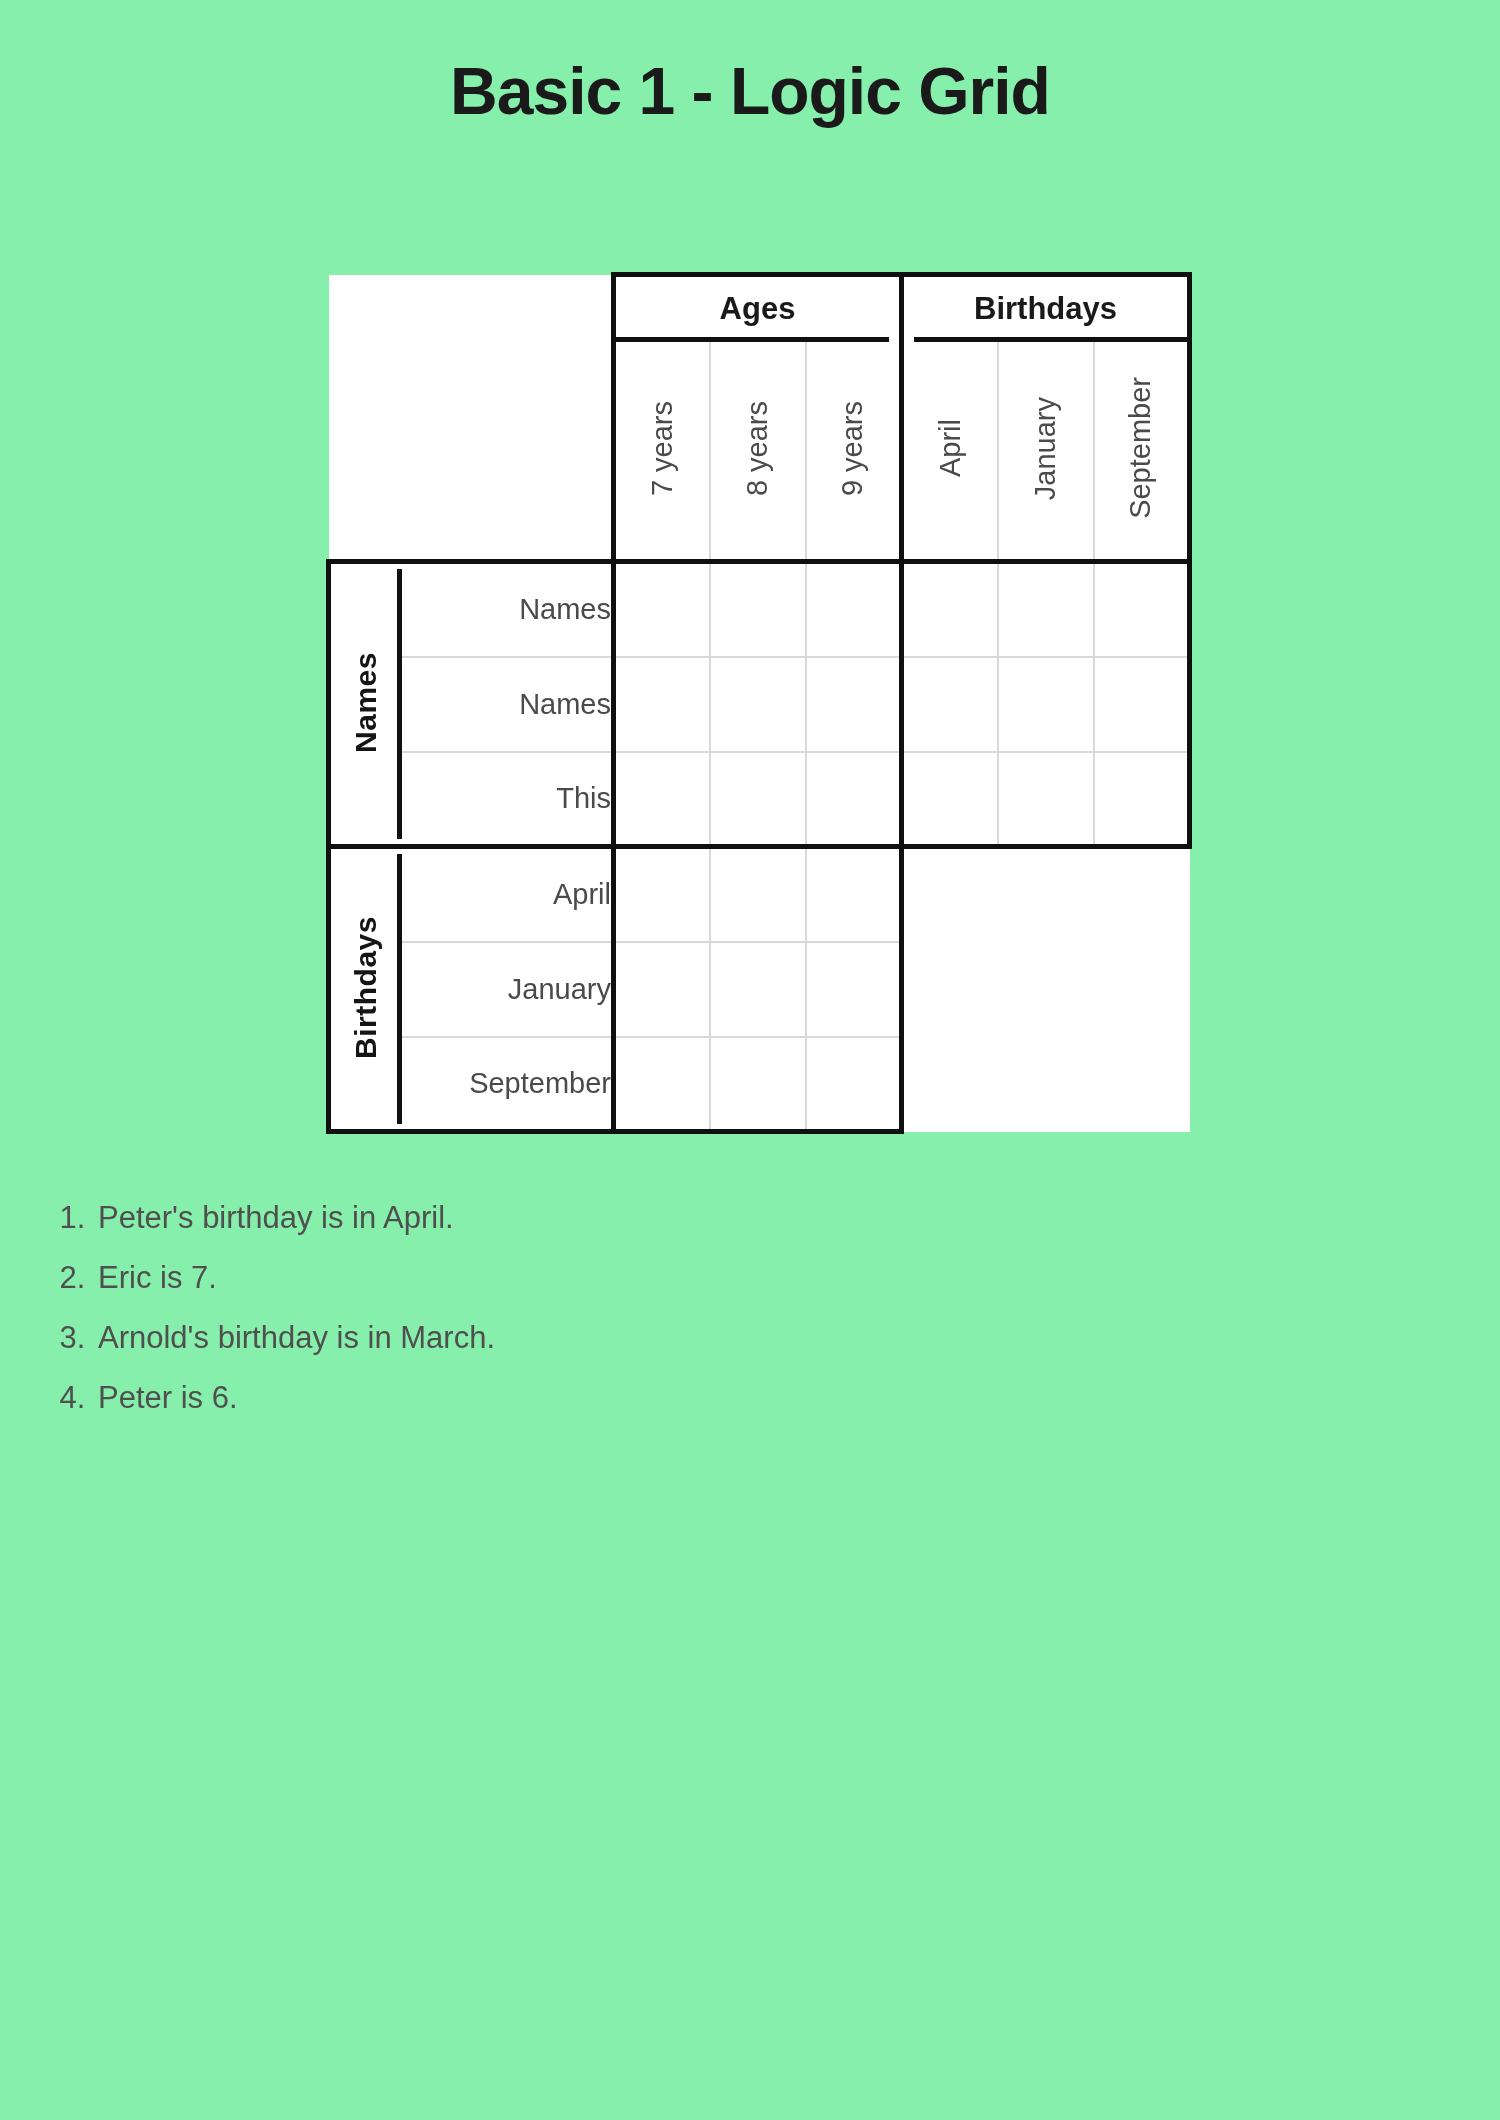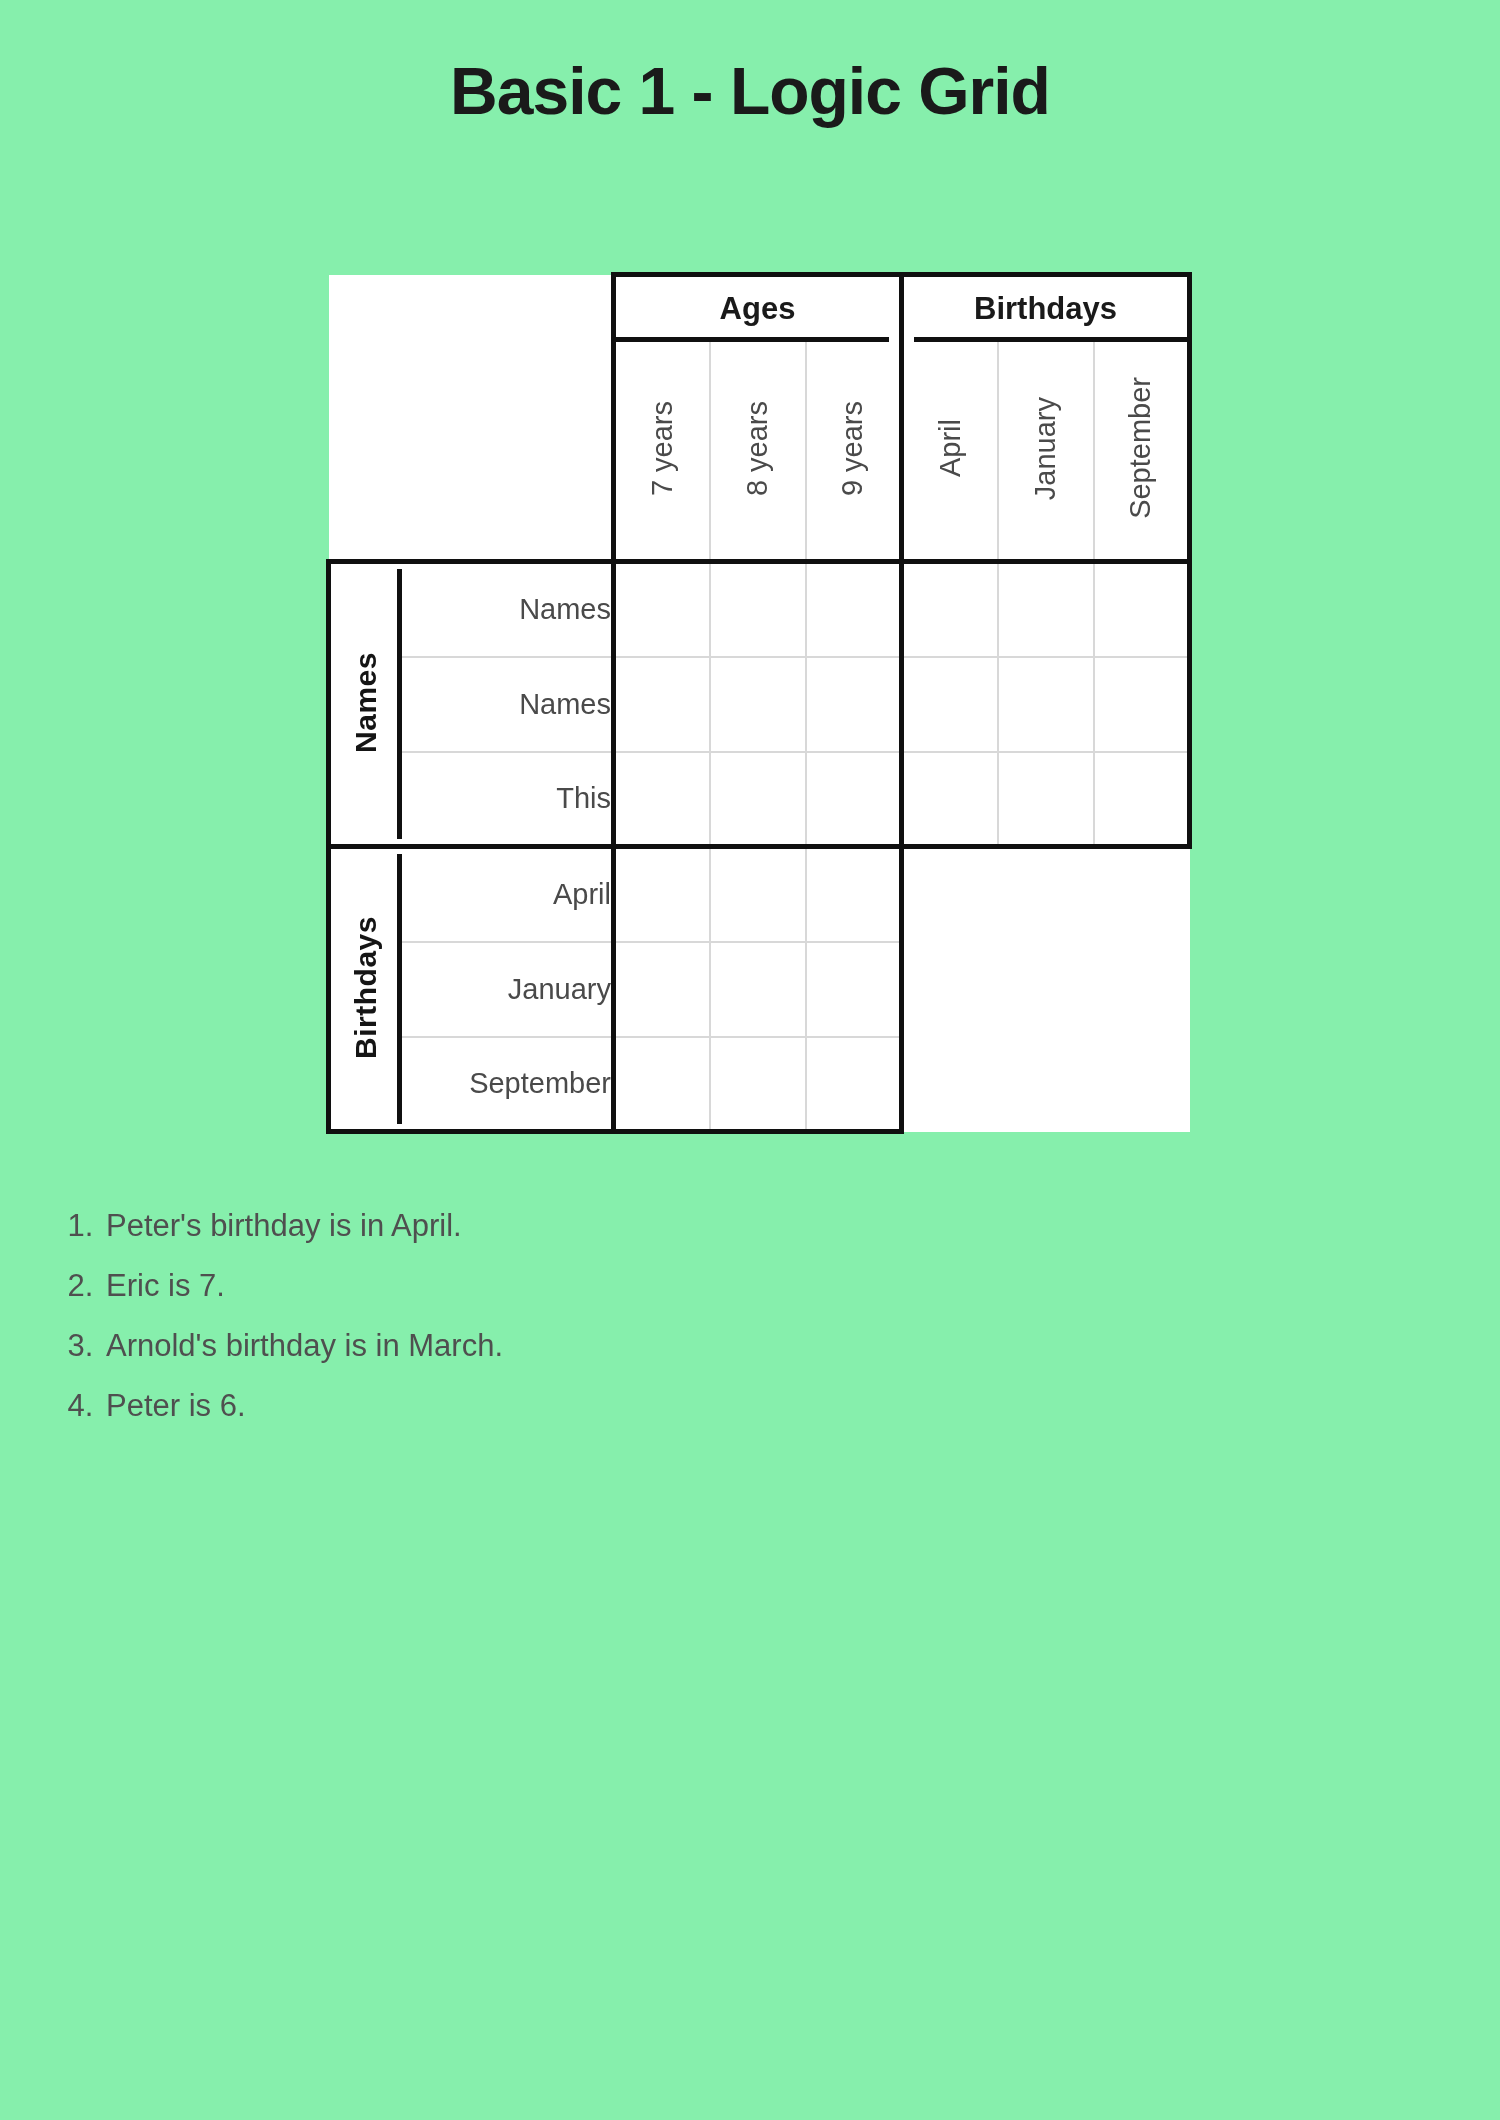--- a/index.html
+++ b/index.html
@@ -71,21 +71,21 @@
   td.slab .v{font-weight:bold;color:#151515;font-size:30px;letter-spacing:0.5px;}
   td.slab .vl{position:absolute;top:5px;bottom:5px;right:0;width:5px;background:var(--k);}
 
   td.rlab{
     text-align:right;vertical-align:middle;padding-right:13px;
     font-size:29px;color:var(--muted);
   }
 
   
   ol.clues{
-    position:absolute;left:0;top:1192px;margin:16px;
+    position:absolute;left:0;top:1192px;margin:8px;
     padding-left:86px;list-style:decimal outside;
   }
   ol.clues li{
     font-size:31px;line-height:36px;color:var(--body);
     margin-bottom:24px;padding-left:4px;
   }
 
   
   .footer{
     position:absolute;top:1486px;left:0;width:1500px;margin:0;

